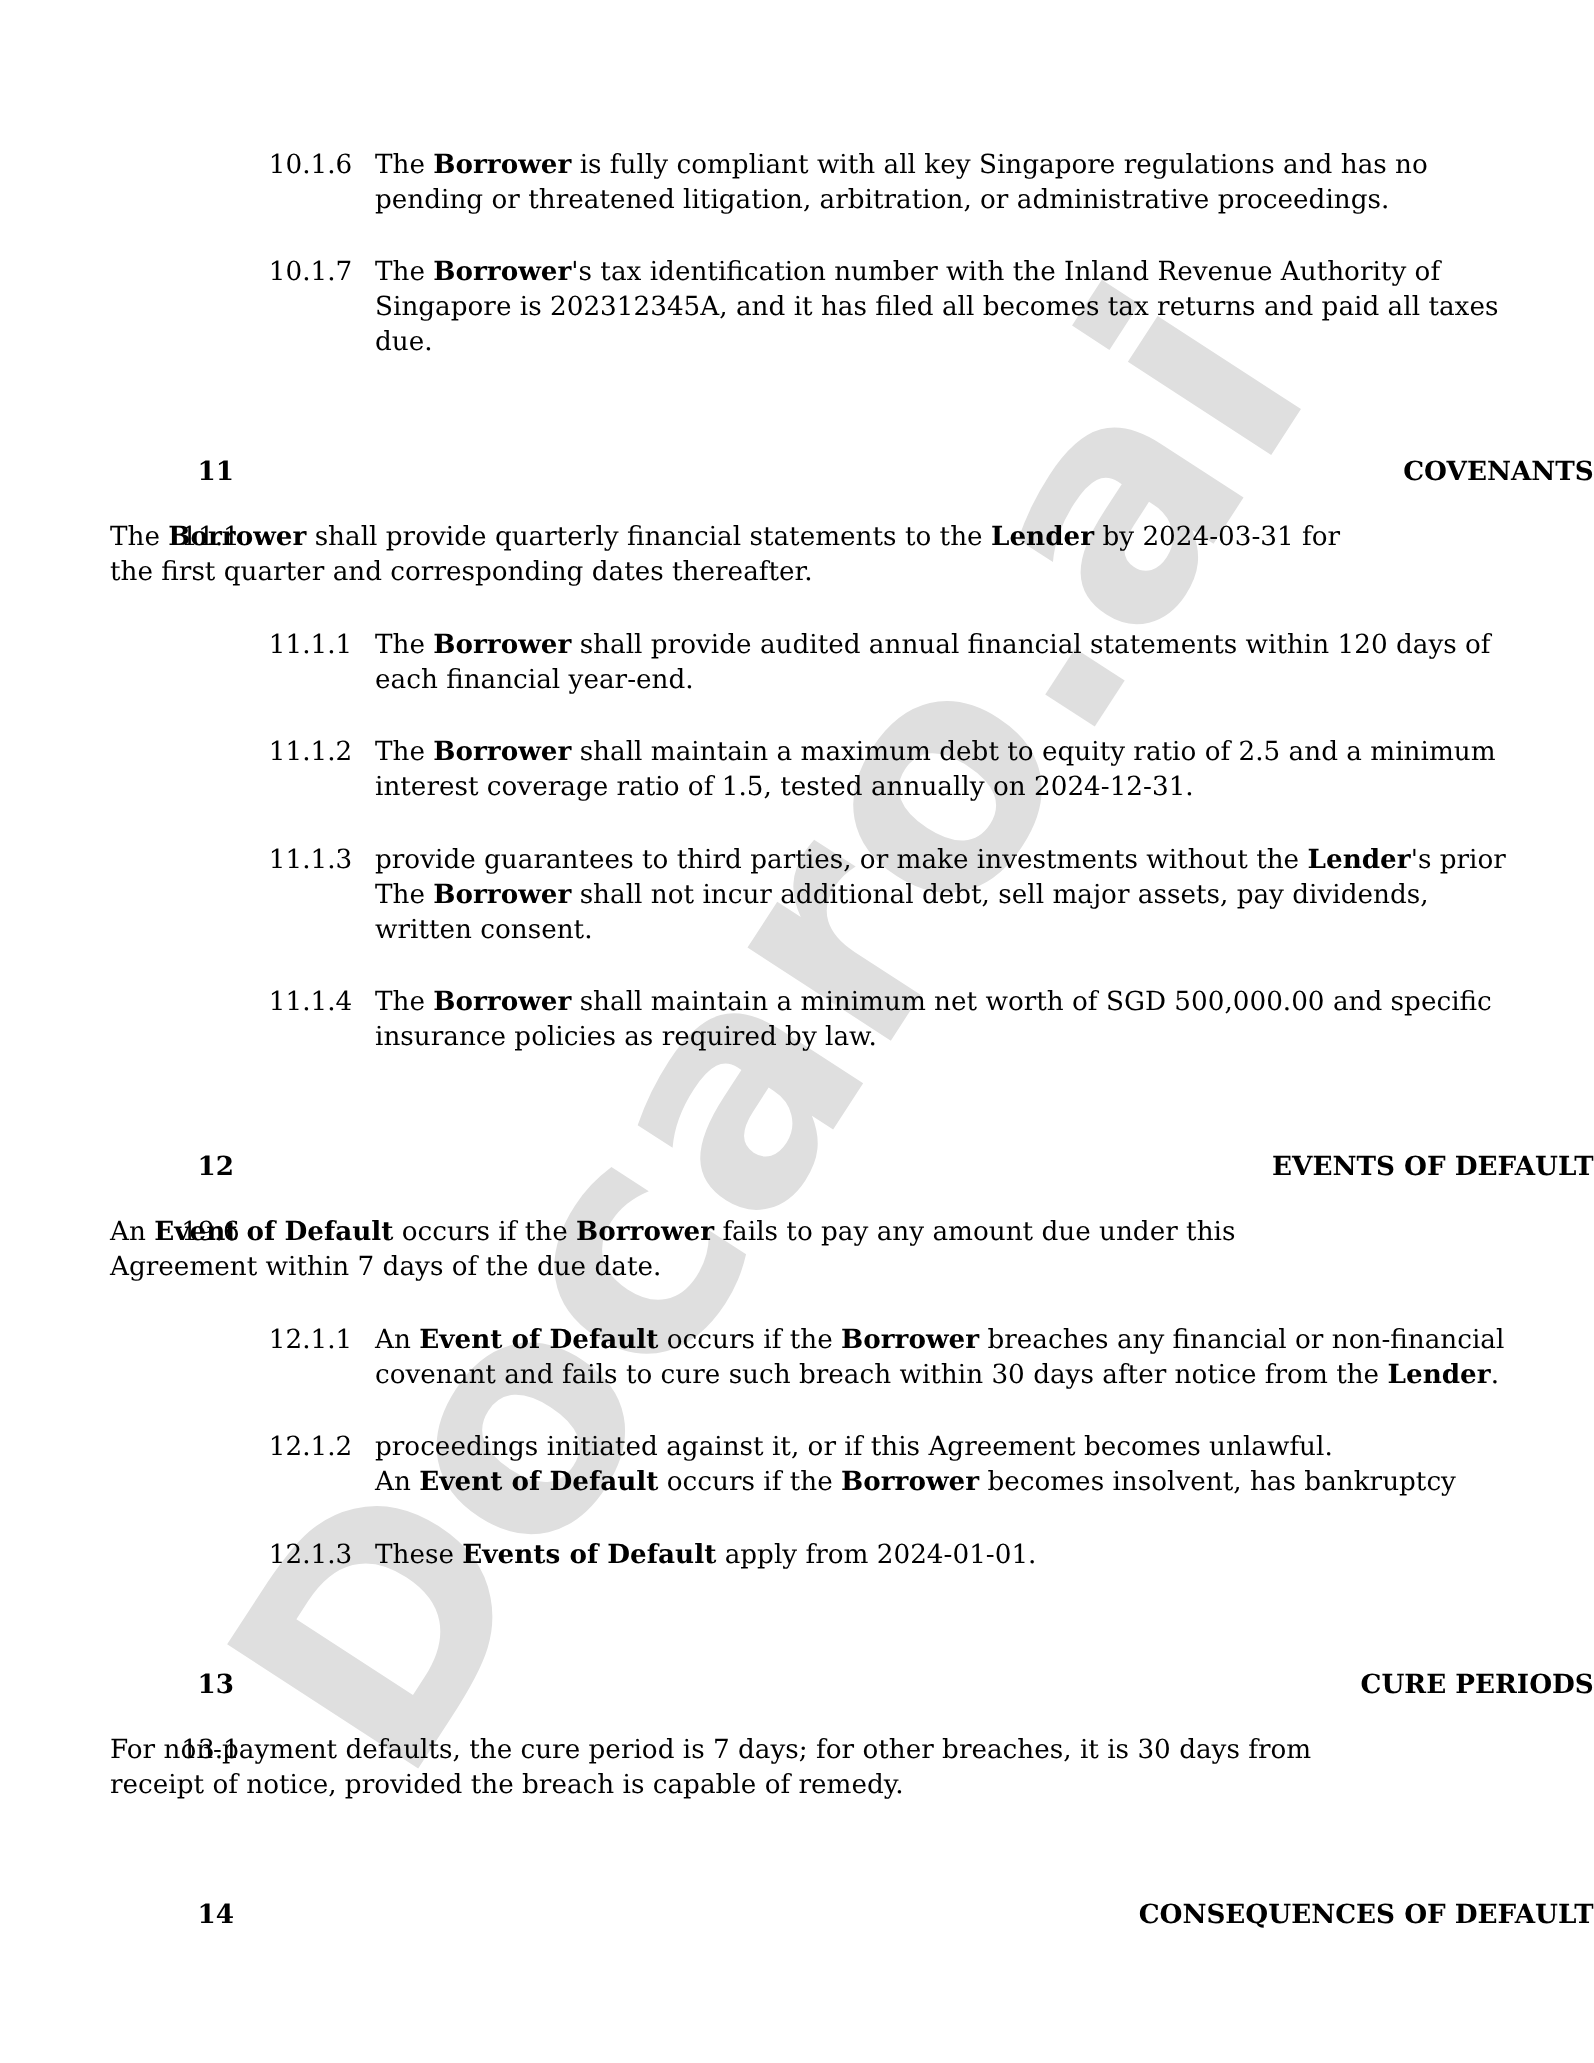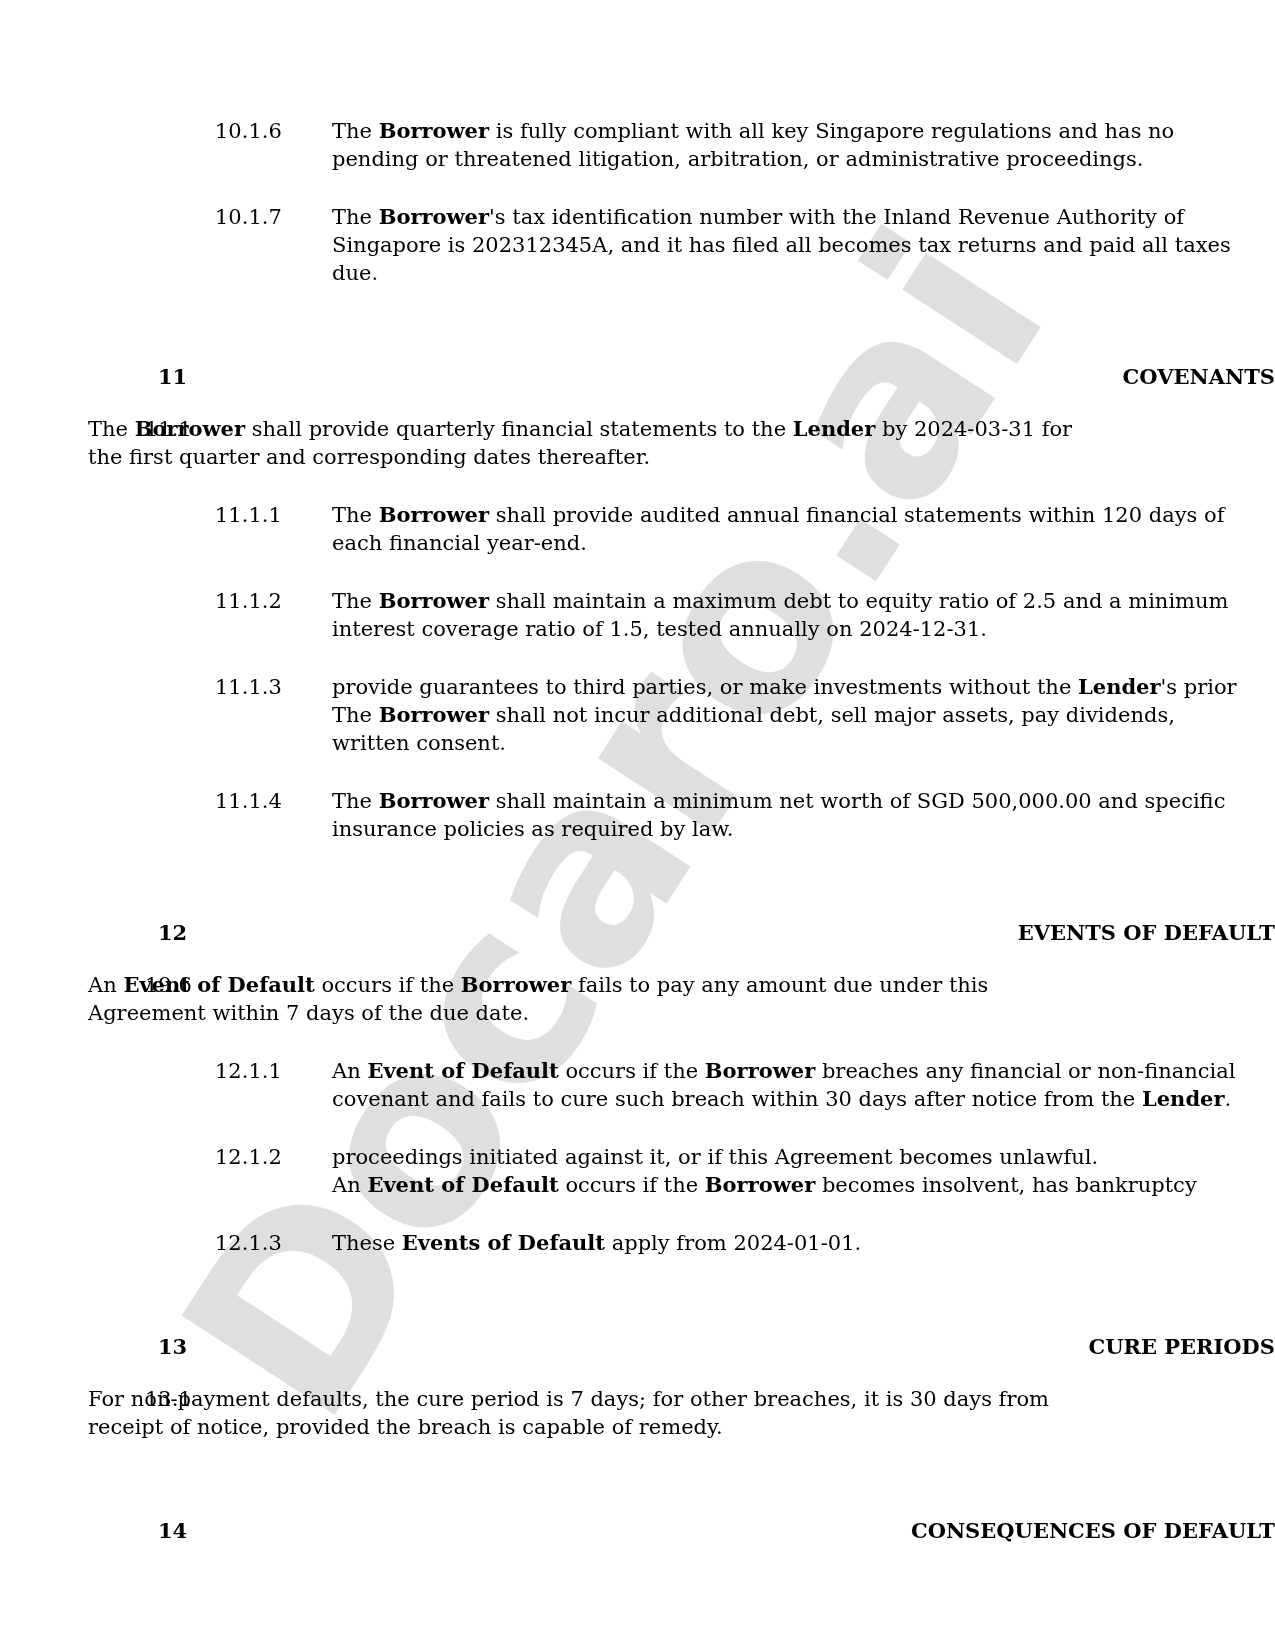--- a/index.html
+++ b/index.html
@@ -15,21 +15,21 @@
     font-family:"DejaVu Sans", sans-serif; font-weight:bold;
     font-size:250px; white-space:nowrap; z-index:0; user-select:none;
   }
   .doc { position:absolute; left:0; top:117px; width:100%; z-index:1; }
   .heading { position:relative; font-weight:bold; padding-left:88px; margin:76px 0 24px 0;text-align:right; }
   .heading .num { position:absolute; left:158px; top:0; }
   .clause { position:relative; margin:0 0 30px 0; }
   .clause .num { position:absolute; left:145px; top:0; }
   .clause.lvl2 .num { left:215px; }
   .clause .body { padding-left:88px; }
-  .clause.lvl2 .body { padding-left:300px;margin-left:32px; }
+  .clause.lvl2 .body { padding-left:300px; }
   .line { white-space:pre; }
   b { font-weight:bold; }
 </style>
 </head>
 <body>
 
 <div class="page">
   <div class="watermark" style="color: rgb(223, 223, 223);">Docaro.ai</div>
   <main class="doc" id="doc">
       <div class="clause lvl2">

